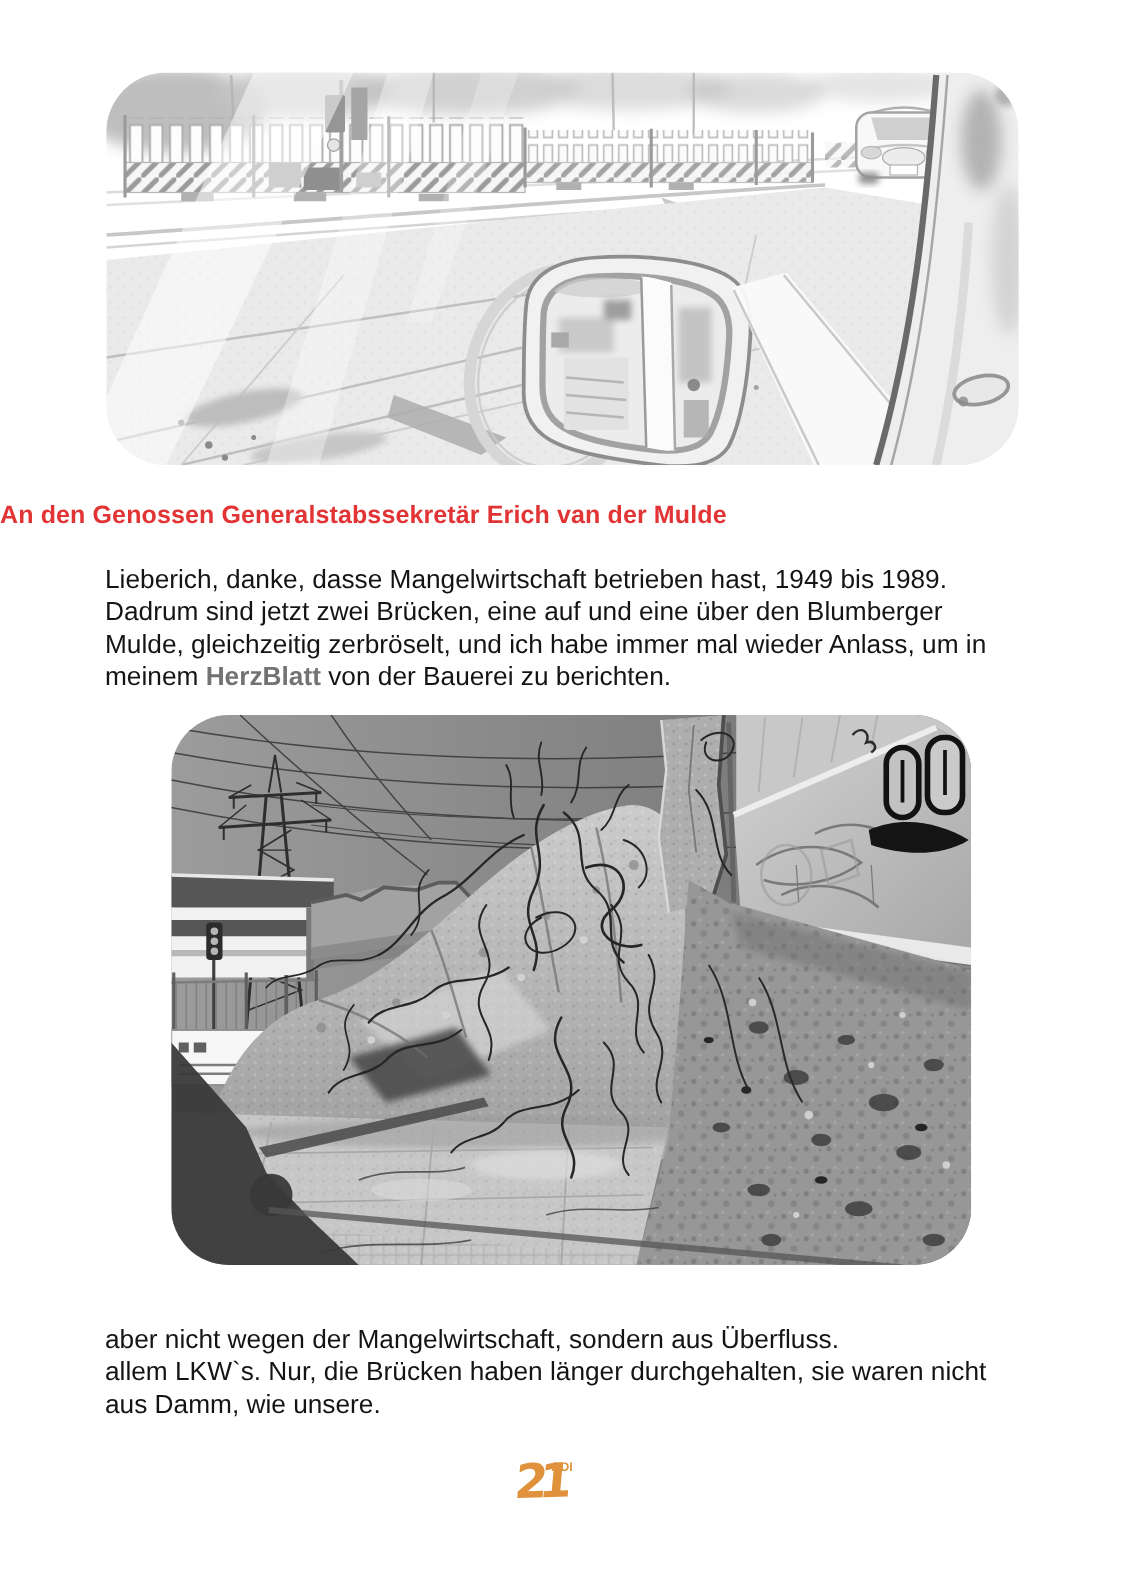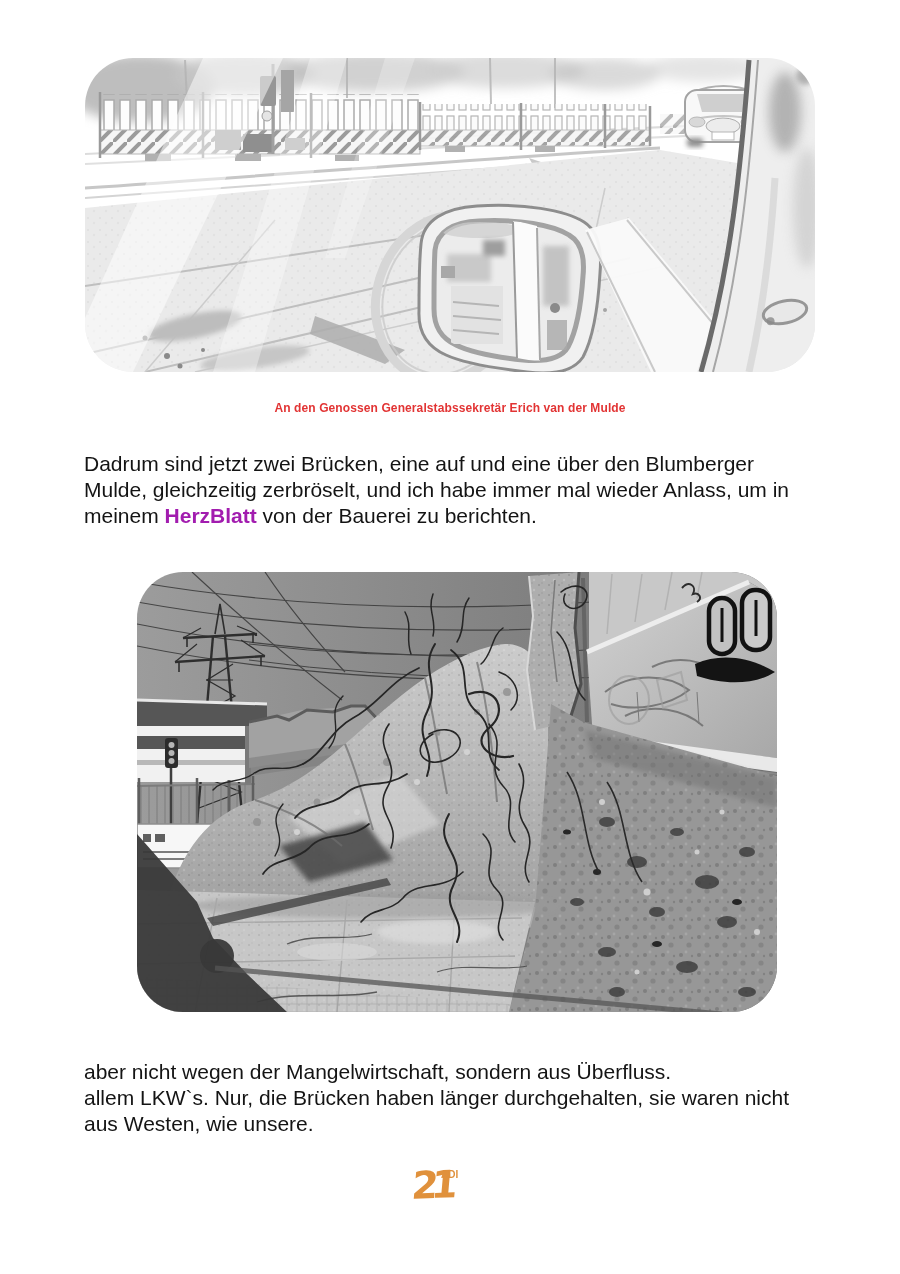--- a/index.html
+++ b/index.html
@@ -2,27 +2,27 @@
 <html><head>
 <meta charset="utf-8">
 <style>
   html,body{margin:0;padding:0;background:#ffffff;}
   .page{position:relative;width:900px;height:1274px;background:#ffffff;overflow:hidden;
         font-family:"Liberation Sans",sans-serif;color:#141414;}
   .photo{position:absolute;overflow:hidden;background:#fff;}
   .photo svg{display:block;width:100%;height:100%;}
   .photo1{left:85px;top:58px;width:730px;height:314px;border-radius:48px;}
   .photo2{left:137px;top:572px;width:640px;height:440px;border-radius:46px;}
-  .heading{position:absolute;left:0;top:401px;width:900px;margin:0;text-align:center;
-           font-size:12px;font-weight:bold;color:#e23434;letter-spacing:.1px;}
+  .heading{position:absolute;left:0;top:401px;width:900px;margin:0;
+           font-size:20px;font-weight:bold;color:#e23434;letter-spacing:.1px;}
   .para{position:absolute;left:84px;width:760px;font-size:21px;line-height:26px;color:#141414;}
   .para1{top:451px;}
   .para2{top:1059px;}
   .tline{white-space:nowrap;}
-  .red-bold{color:#a21caf;font-weight:bold;}
+  .red-bold{color:#737373;font-weight:bold;}
   .pagenum{position:absolute;left:412px;top:1166px;width:70px;height:48px;color:#e0913c;}
   .pagenum .num{display:inline-block;font-family:"DejaVu Sans",sans-serif;font-weight:bold;
                 font-size:38px;letter-spacing:-7px;transform:skewX(-7deg) rotate(-2deg);
                 line-height:1;}
   .pagenum .tag{position:absolute;left:29px;top:3px;font-family:Liberation Sans, sans-serif;
                 font-weight:bold;font-size:10px;letter-spacing:0;transform:none;}
 </style>
 </head>
 <body>
 
@@ -206,20 +206,21 @@
           <ellipse cx="700" cy="254" rx="22" ry="11" fill="#e8e8e8" stroke="#969696" stroke-width="3"></ellipse>
           <circle cx="684" cy="260" r="4" fill="#8a8a8a" opacity=".8"></circle>
         </g>
       </g>
     </svg>
   </div>
 
   <h1 class="heading">An den Genossen Generalstabssekretär Erich van der Mulde</h1>
 
   <div class="para para1">
+    <div class="tline">Lieberich, danke, dasse Mangelwirtschaft betrieben hast, 1949 bis 1989.</div>
     <div class="tline">Dadrum sind jetzt zwei Brücken, eine auf und eine über den Blumberger</div>
     <div class="tline">Mulde, gleichzeitig zerbröselt, und ich habe immer mal wieder Anlass, um in</div>
     <div class="tline"><span>meinem </span><span class="red-bold">HerzBlatt</span><span> von der Bauerei zu berichten.</span></div>
   </div>
 
   <div class="photo photo2">
     <svg viewBox="0 0 640 440" preserveAspectRatio="none">
       <defs>
         <linearGradient id="skyG" x1="0" y1="0" x2="1" y2="0">
           <stop offset="0" stop-color="#9c9c9c"></stop>
@@ -464,21 +465,21 @@
         <path d="M362,100 C380,106 386,126 374,138" stroke-width="1.5"></path>
         <path d="M424,20 C438,8 456,16 448,30 C440,42 422,36 428,22" stroke-width="1.6"></path>
         <path d="M420,60 C440,80 430,110 448,128" stroke-width="1.6"></path>
       </g>
     </svg>
   </div>
 
   <div class="para para2">
     <div class="tline">aber nicht wegen der Mangelwirtschaft, sondern aus Überfluss.</div>
     <div class="tline">allem LKW`s. Nur, die Brücken haben länger durchgehalten, sie waren nicht</div>
-    <div class="tline">aus Westen, wie unsere.</div>
+    <div class="tline">aus Damm, wie unsere.</div>
   </div>
 
   <div class="pagenum">
     <span class="num">21</span>
     <span class="tag">ADI</span>
   </div>
 
 </div>
 
 </body></html>

